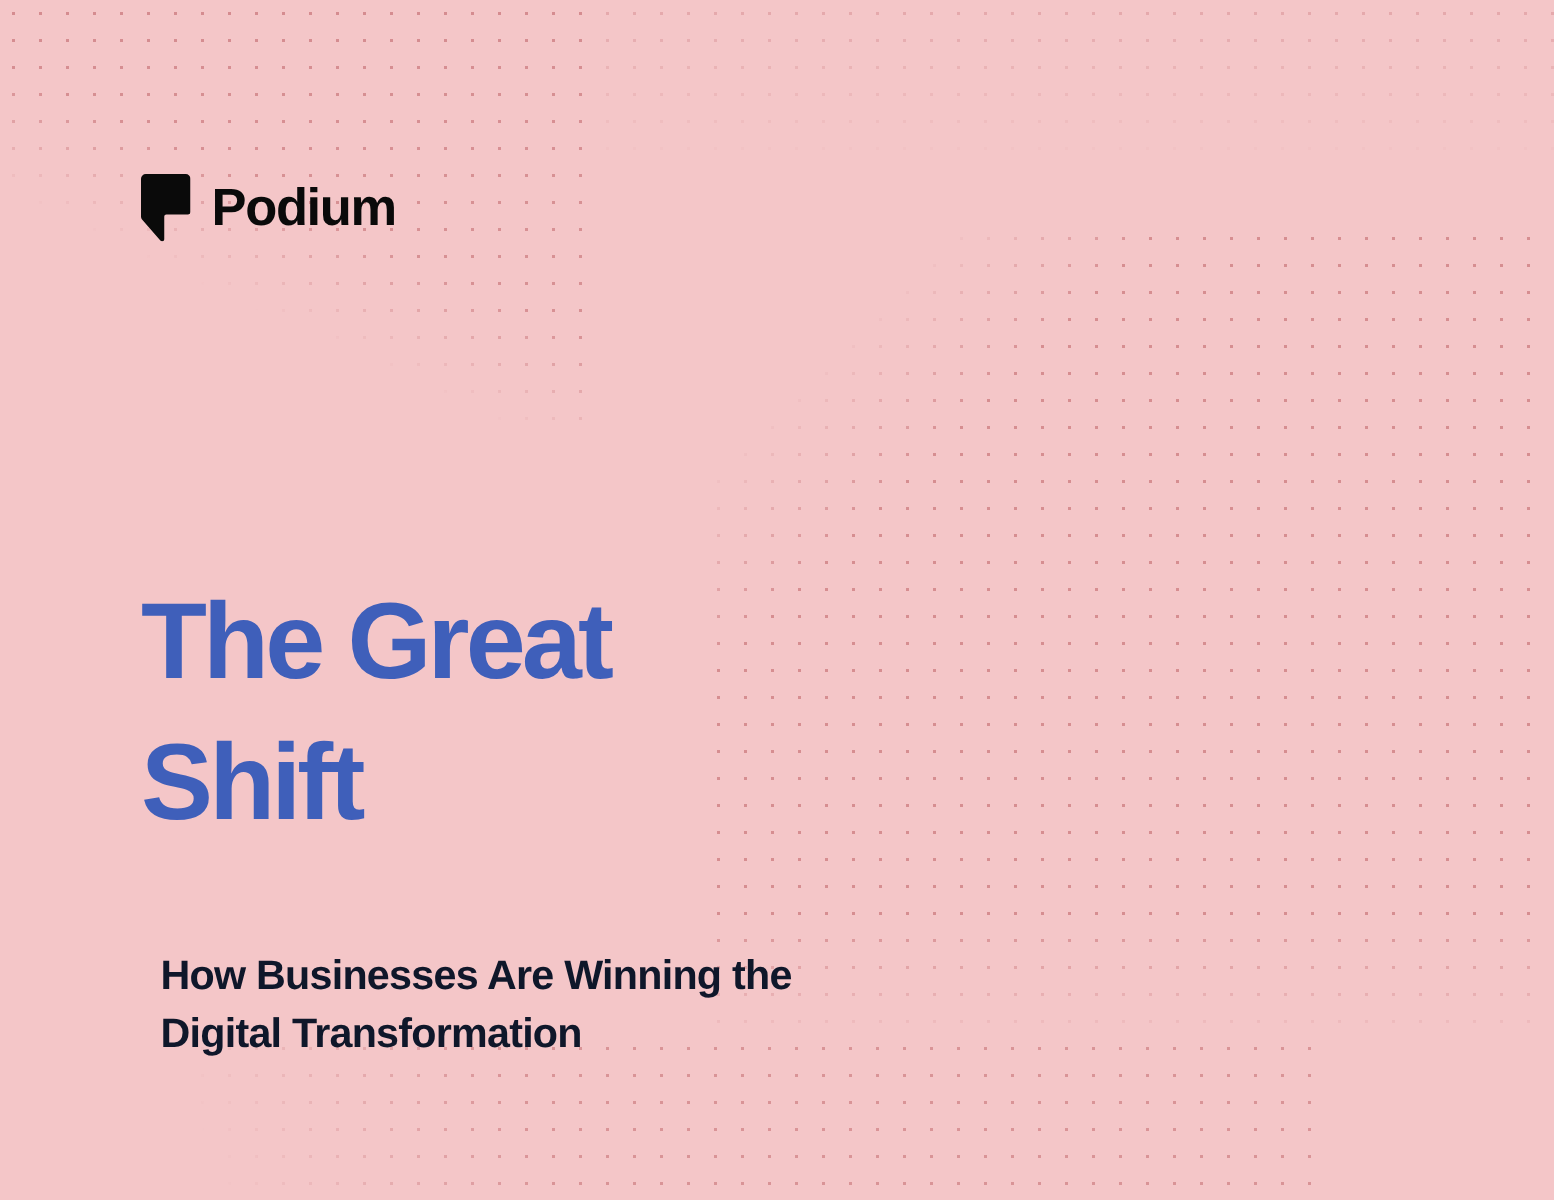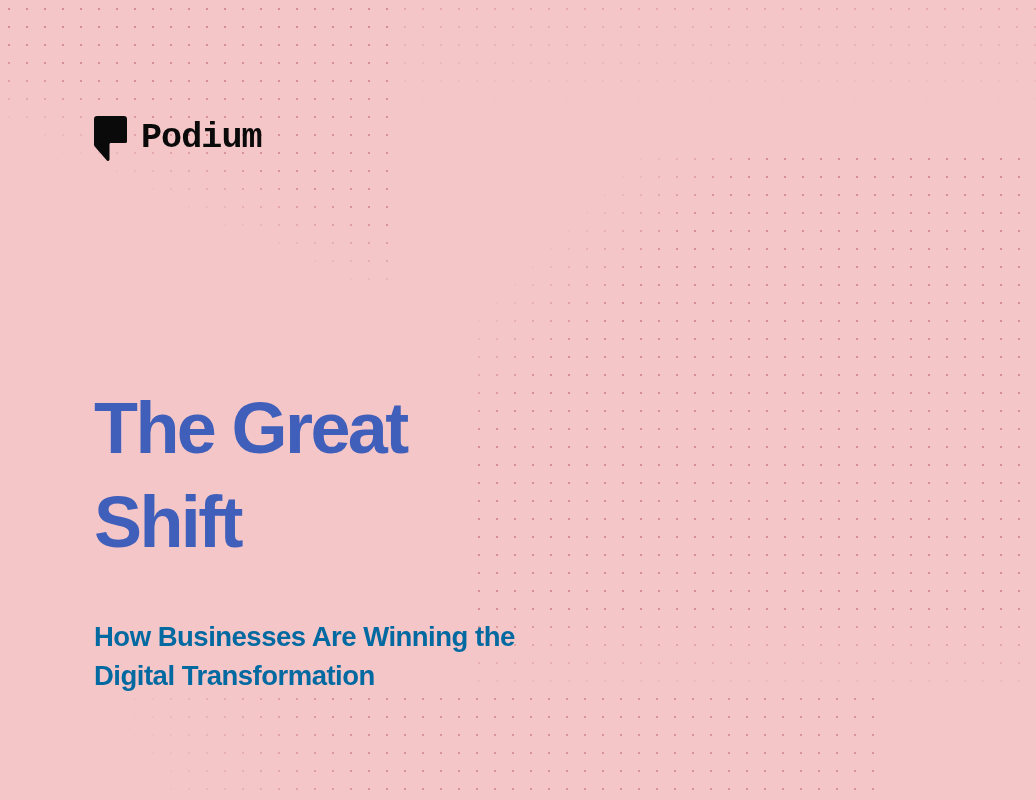--- a/index.html
+++ b/index.html
@@ -90,21 +90,21 @@
     display: flex;
     align-items: center;
     gap: 14px;
   }
   .logo-mark {
     display: block;
     width: 33px;
     height: 45px;
   }
   .logo-word {
-    font-family: Liberation Mono, monospace;
+    font-family: Liberation Sans, sans-serif;
     font-size: 35px;
     font-weight: bold;
     letter-spacing: -0.9px;
     color: #0a0a0a;
     line-height: 1;
     white-space: nowrap;
   }
 
   
   .headline {
@@ -119,29 +119,29 @@
     letter-spacing: -2.6px;
     white-space: pre-line;
     margin: 0;
   }
 
   
   .subtitle {
     position: absolute;
     left: 94px;
     top: 617px;
-    color: #0369a1;
+    color: #0f172a;
     font-family: "Liberation Sans", sans-serif;
     font-size: 27.5px;
     font-weight: bold;
     line-height: 39px;
     letter-spacing: -0.5px;
     white-space: pre-line;
     max-width: 560px;
-    margin: 0;
+    margin: 13px;
   }
 </style>
 </head>
 <body>
 
 <div class="cover">
 
   <div class="dots dots-topstrip"></div>
   <div class="dots dots-topleft"></div>
   <div class="dots dots-right"></div>

